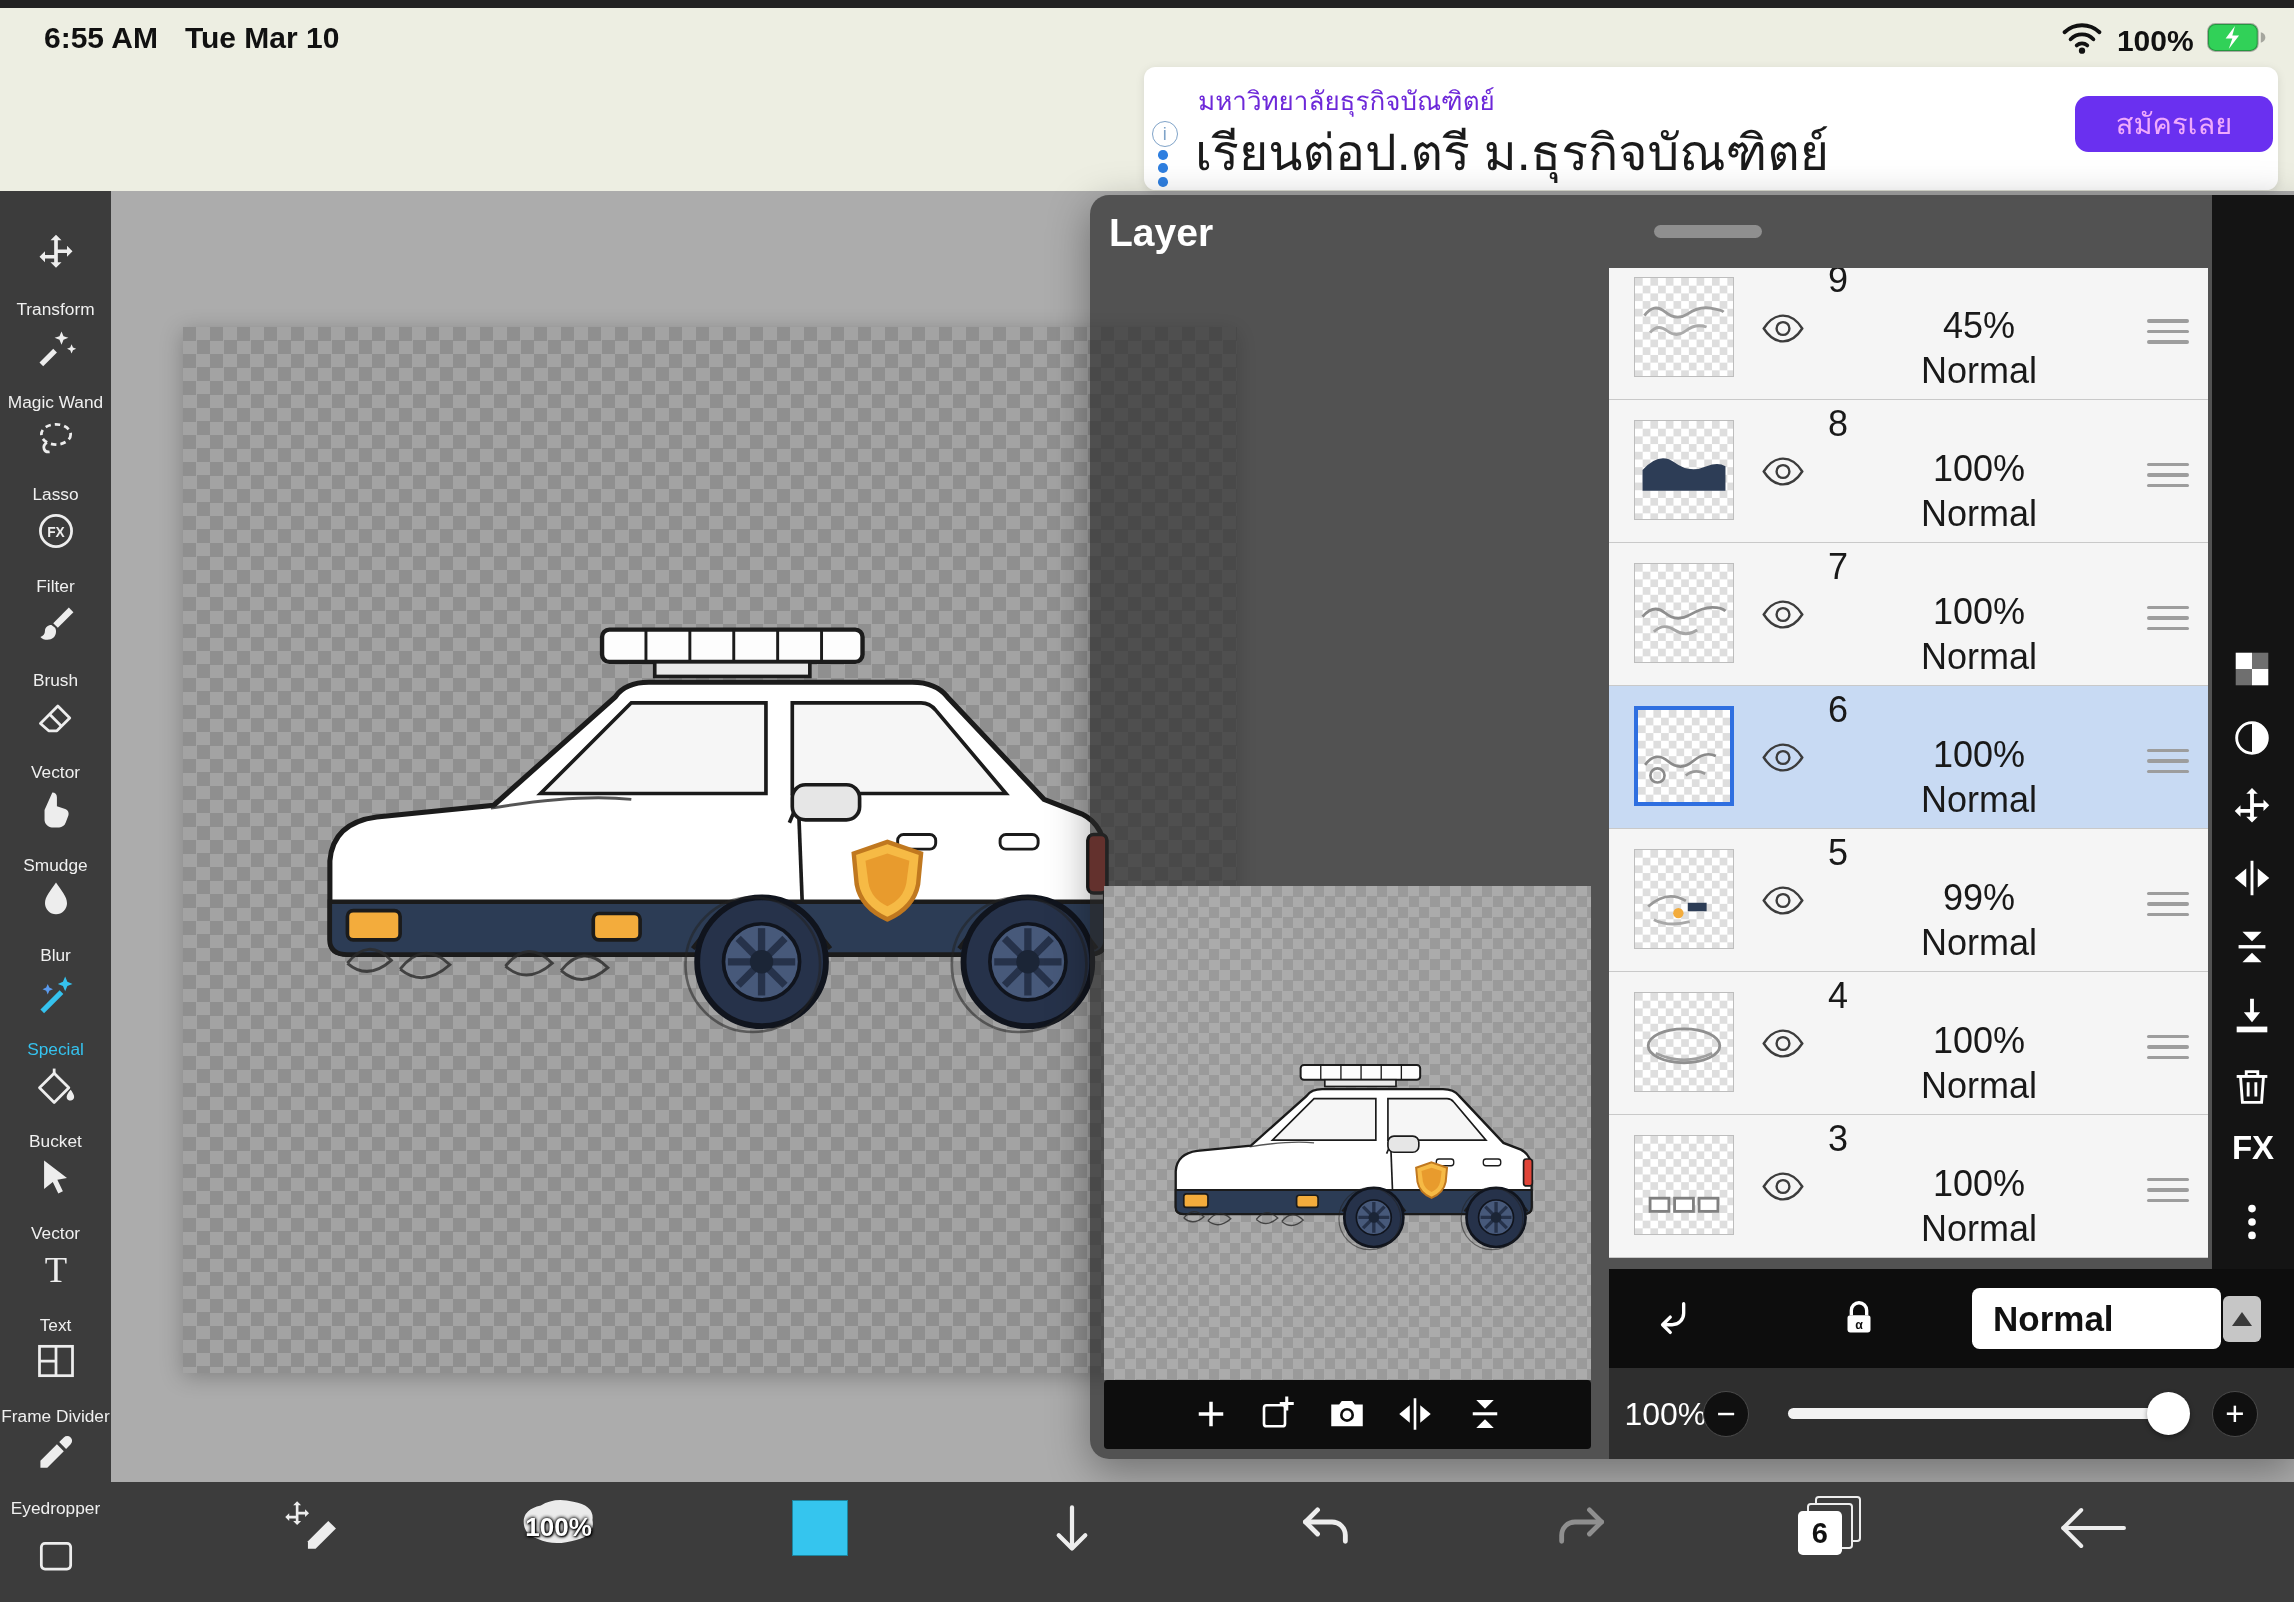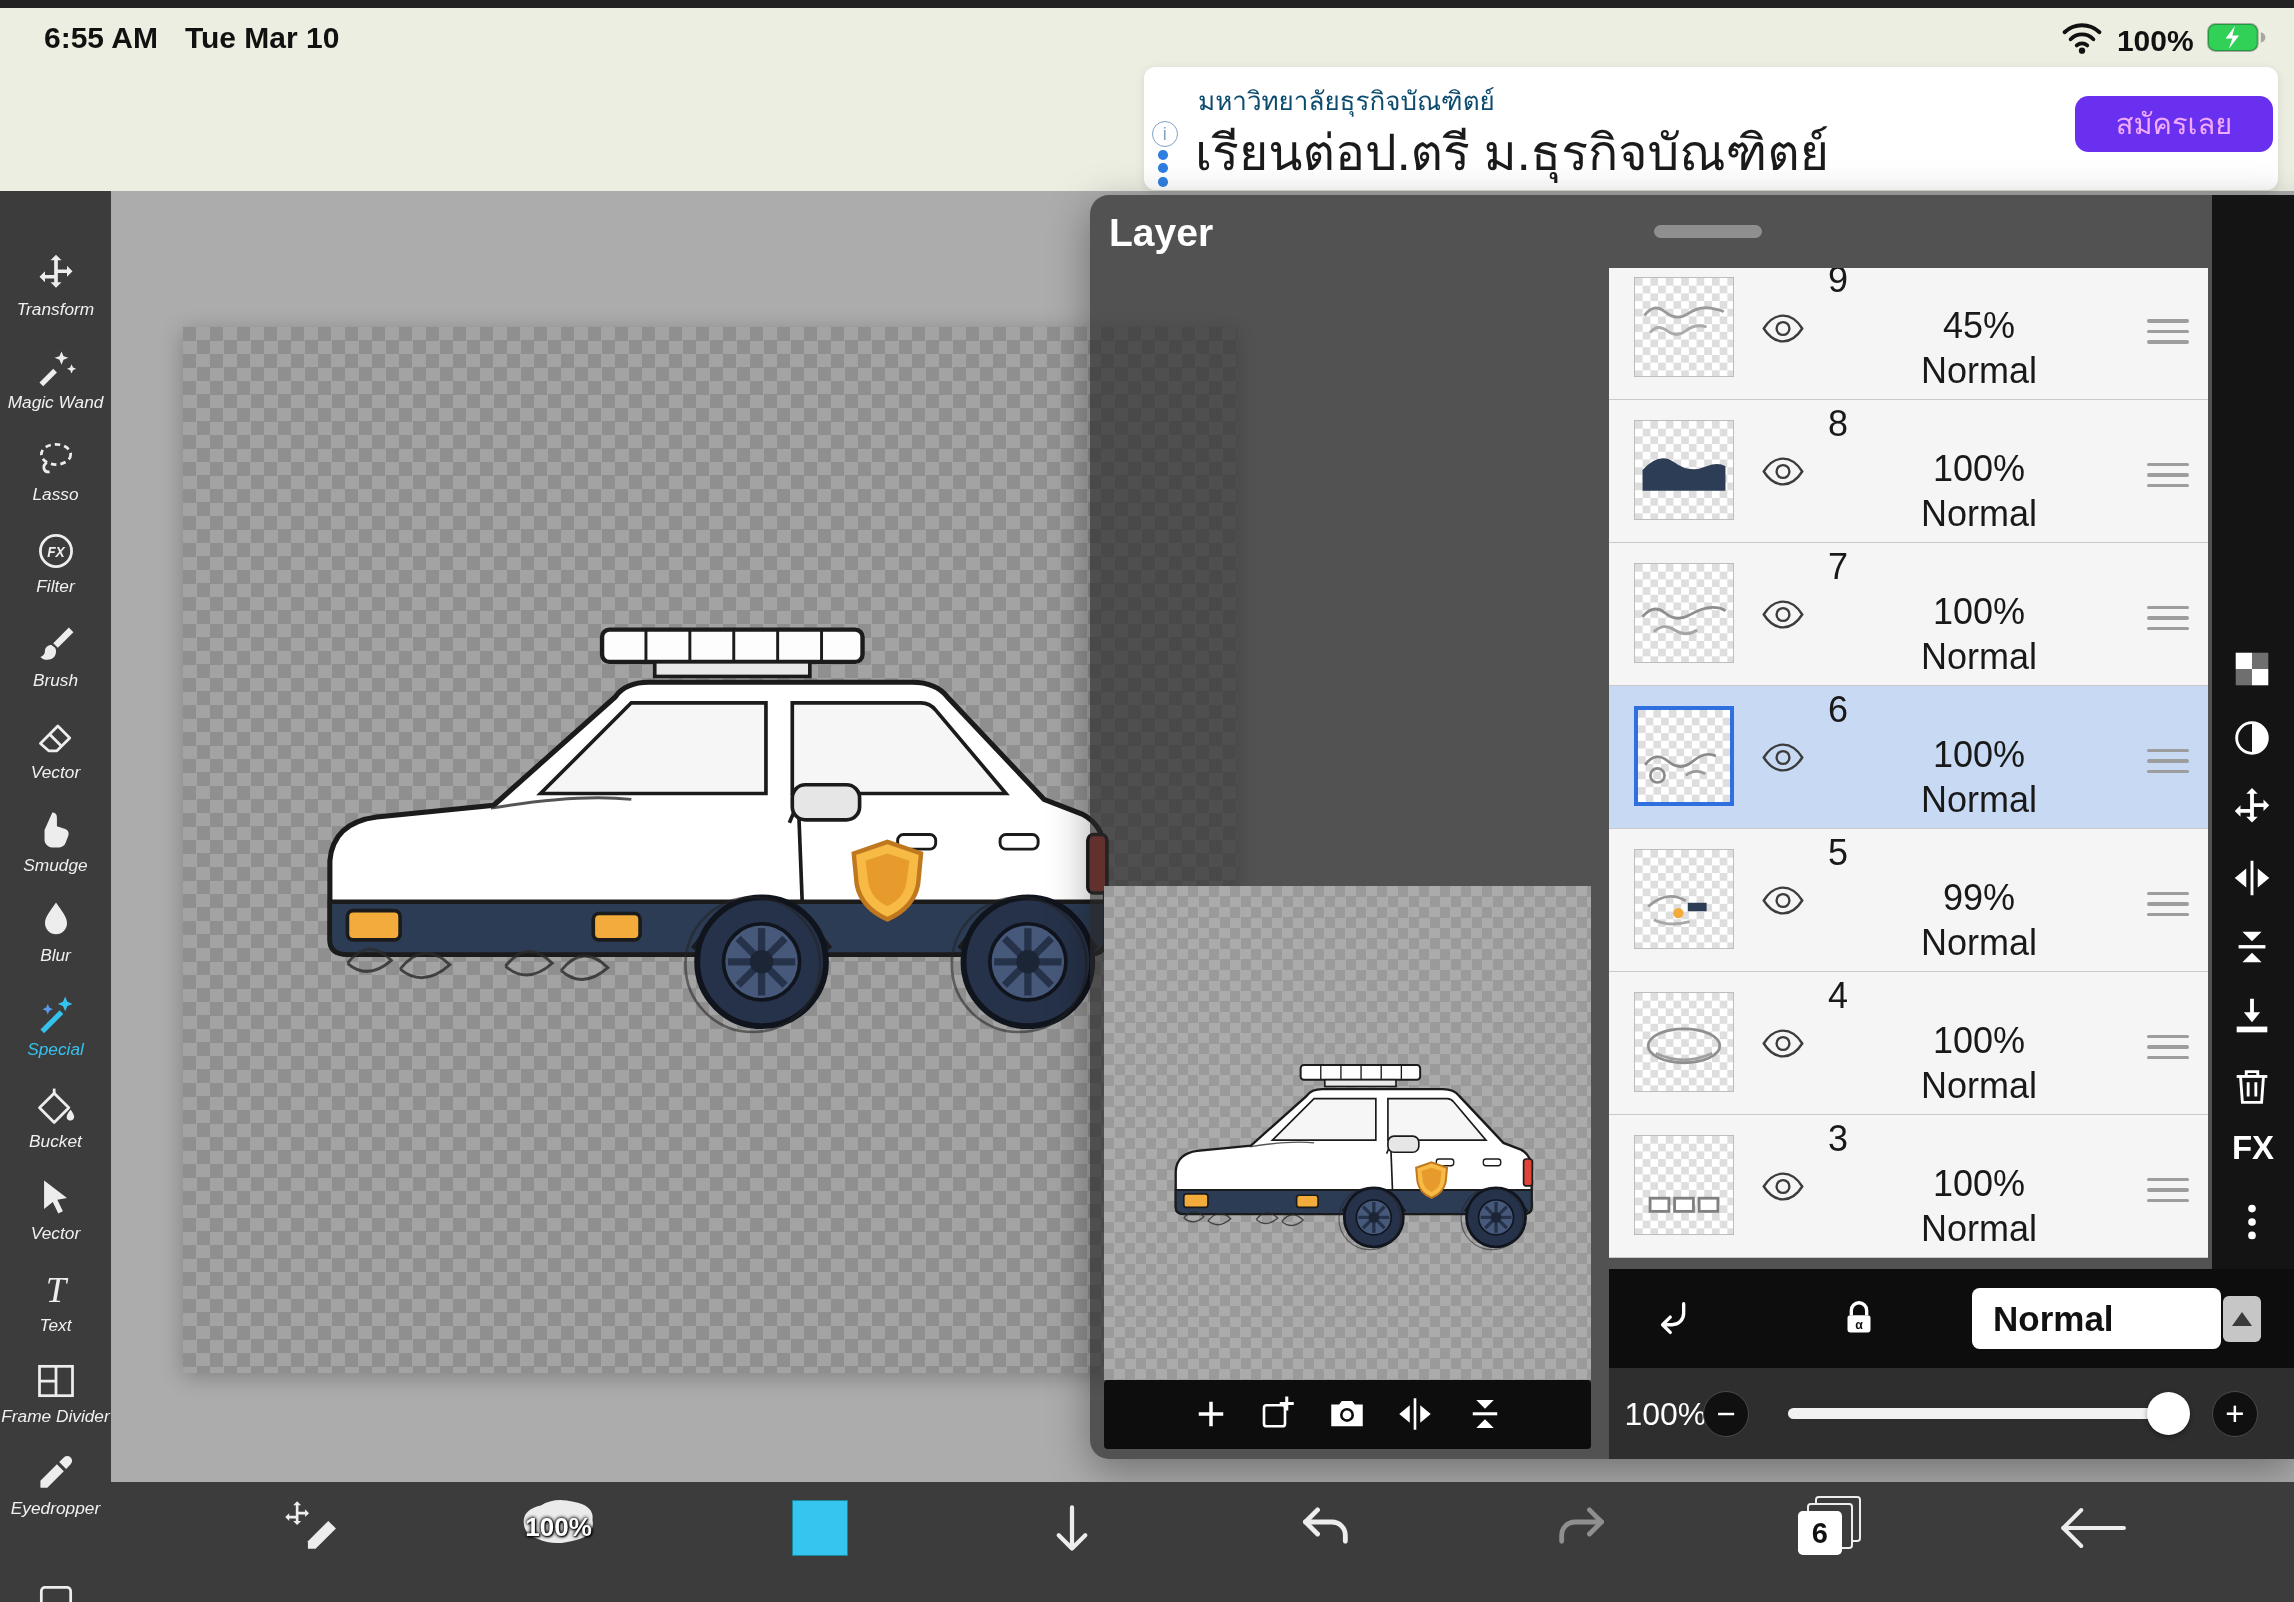--- a/index.html
+++ b/index.html
@@ -7,32 +7,32 @@
           font-family:"Liberation Sans",sans-serif;background:#ACACAC;margin-top:8px;}
 
   
   #topbar{position:absolute;left:0;top:0;width:2294px;height:183px;background:#EDEEE2;}
   #status-left{position:absolute;left:44px;top:13.4px;display:flex;gap:27px;
                font-size:30px;font-weight:bold;color:#111;}
   #status-right{position:absolute;right:27px;top:11.5px;display:flex;gap:13.4px;align-items:center;
                 font-size:30px;font-weight:bold;color:#111;}
   #ad-card{position:absolute;left:1144px;top:59px;width:1134px;height:123px;background:#FFFFFF;
            border-radius:11.5px;box-shadow:0 2.9px 9.6px rgba(0,0,0,.10);}
-  .ad-advertiser{position:absolute;left:54px;top:12.5px;font-size:26px;color:#0c4a6e;}
+  .ad-advertiser{position:absolute;left:54px;top:12.5px;font-size:26px;color:#6d28d9;}
   .ad-headline{position:absolute;left:51px;top:46px;font-size:50px;color:#1b1b1b;}
   .ad-cta{position:absolute;left:931px;top:29px;width:198px;height:56px;background:#6A30F0;
           border-radius:13.4px;color:#f0abfc;font-size:29px;display:flex;align-items:center;justify-content:center;}
   .ad-info{position:absolute;left:7.7px;top:54px;width:26px;height:26px;border:1.9px solid #7fa3c8;border-radius:50%;
            color:#7fa3c8;font-size:18px;display:flex;align-items:center;justify-content:center;box-sizing:border-box;}
   .ad-dot{position:absolute;left:14.4px;width:9.6px;height:9.6px;border-radius:50%;background:#2f7fe0;}
 
   
   #toolbar-left{position:absolute;left:0;top:183px;width:111px;height:1420px;background:#3C3C3C;}
   .tool{position:absolute;left:0;width:111px;height:88px;display:flex;flex-direction:column;
-        align-items:center;justify-content:flex-end;font-style:italic;}
+        align-items:center;justify-content:space-between;}
   .tool svg{width:44px;height:44px;flex:none;}
   .tlabel{margin-top:2.9px;font-size:17.3px;color:#F0F0F0;white-space:nowrap;}
   .tool.active .tlabel{color:#35C2EE;}
 
   
   .checker-canvas{background:repeating-conic-gradient(#A3A3A3 0% 25%, #8F8F8F 0% 50%);background-size:27px 27px;}
   .checker-nav{background:repeating-conic-gradient(#ABABAB 0% 25%, #9A9A9A 0% 50%);background-size:21px 21px;}
   .checker-thumb{background:repeating-conic-gradient(#FFFFFF 0% 25%, #DEDEDE 0% 50%);background-size:15.4px 15.4px;}
   #canvas{position:absolute;left:183px;top:319px;width:1054px;height:1046px;box-shadow:0 3.8px 21px rgba(0,0,0,.25);}
 

